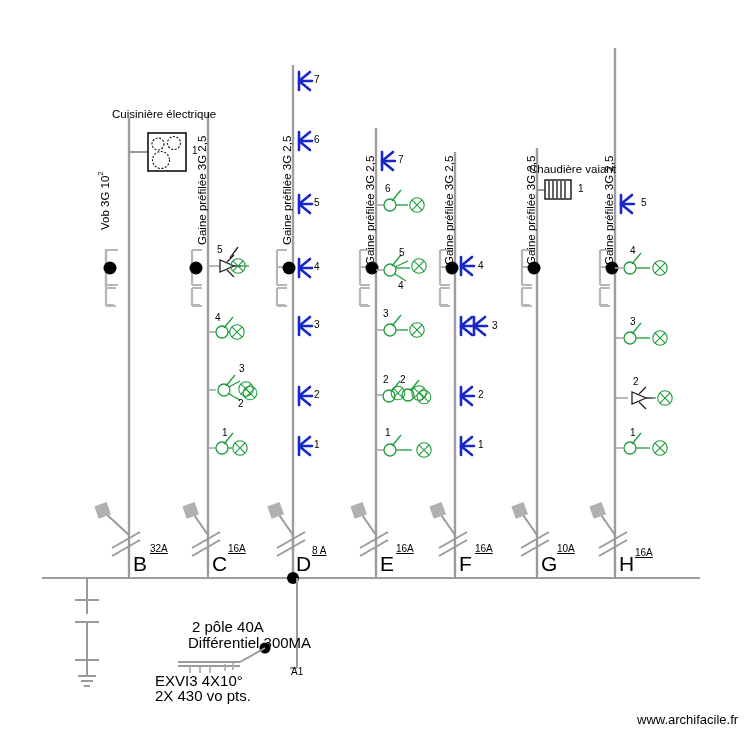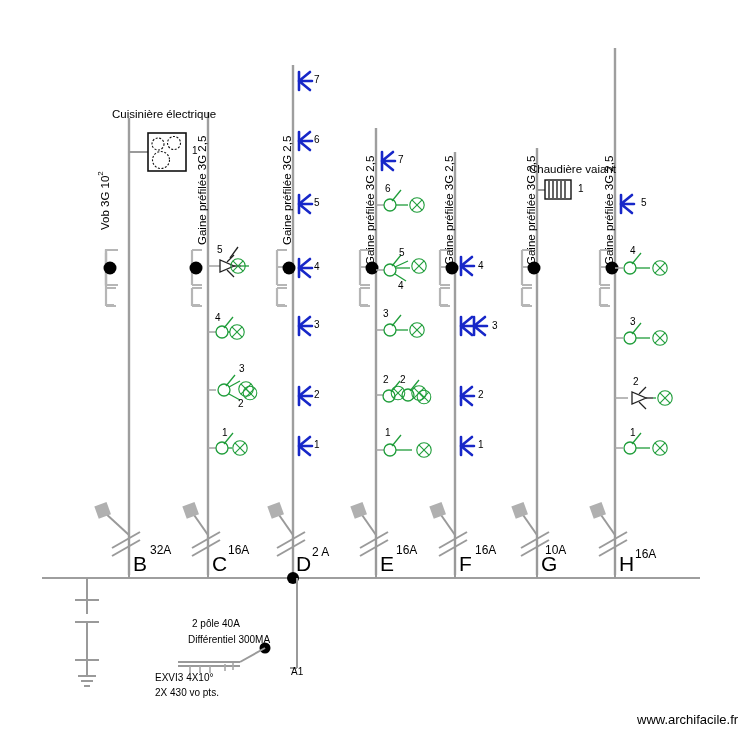--- a/index.html
+++ b/index.html
@@ -26,22 +26,22 @@
     fill: #3a3a3a;
   }
   .lbl-title {
     font-size: 11.5px;
     fill: #3a3a3a;
   }
   .num-green { font-size: 10px; fill: #1f7a1f; }
   .num-blue  { font-size: 10px; fill: #444444; }
   .num-grey  { font-size: 10px; fill: #555555; }
   .breaker-letter { font-size: 21px; fill: #1a1a1a; }
-  .amp { font-size: 12px; fill: #3a3a3a; }
-  .big-note { font-size: 10px; fill: #2b2b2b; }
+  .amp { font-size: 10px; fill: #3a3a3a; text-decoration: underline; }
+  .big-note { font-size: 15px; fill: #2b2b2b; }
   .watermark { font-size: 13px; fill: #1a1a1a; }
   .wire-grey { stroke: #9a9a9a; stroke-width: 2; fill: none; }
   .wire-grey-thin { stroke: #a8a8a8; stroke-width: 1.6; fill: none; }
   .col-line { stroke: #9e9e9e; stroke-width: 2.4; fill: none; }
   .bus { stroke: #9e9e9e; stroke-width: 2.2; fill: none; }
   .sym-green { stroke: #1f9d3a; stroke-width: 1.3; fill: none; }
   .sym-blue { stroke: #1727c8; stroke-width: 2.6; fill: none; stroke-linecap: round; }
   .sym-black { stroke: #222222; stroke-width: 1.3; fill: none; }
   .dot { fill: #000000; }
   .ebracket { stroke: #b6b6b6; stroke-width: 2.2; fill: none; }
@@ -527,24 +527,24 @@
   <div class="breaker-letter" style="position:absolute; left:133px; top:552px;">B</div>
   <div class="breaker-letter" style="position:absolute; left:212px; top:552px;">C</div>
   <div class="breaker-letter" style="position:absolute; left:296px; top:552px;">D</div>
   <div class="breaker-letter" style="position:absolute; left:380px; top:552px;">E</div>
   <div class="breaker-letter" style="position:absolute; left:459px; top:552px;">F</div>
   <div class="breaker-letter" style="position:absolute; left:541px; top:552px;">G</div>
   <div class="breaker-letter" style="position:absolute; left:619px; top:552px;">H</div>
 
   <div class="amp" style="position:absolute; left:150px; top:543px;">32A</div>
   <div class="amp" style="position:absolute; left:228px; top:543px;">16A</div>
-  <div class="amp" style="position:absolute; left:312px; top:545px;">2 A</div>
+  <div class="amp" style="position:absolute; left:312px; top:545px;">8 A</div>
   <div class="amp" style="position:absolute; left:396px; top:543px;">16A</div>
   <div class="amp" style="position:absolute; left:475px; top:543px;">16A</div>
-  <div class="amp" style="position:absolute; left:545px; top:543px;">10A</div>
+  <div class="amp" style="position:absolute; left:557px; top:543px;">10A</div>
   <div class="amp" style="position:absolute; left:635px; top:547px;">16A</div>
 
   <div class="big-note" style="position:absolute; left:192px; top:618px; white-space:nowrap;">2 pôle 40A</div>
   <div class="big-note" style="position:absolute; left:188px; top:634px; white-space:nowrap;">Différentiel 300MA</div>
   <div class="big-note" style="position:absolute; left:155px; top:672px; white-space:nowrap;">EXVI3 4X10°</div>
   <div class="big-note" style="position:absolute; left:155px; top:687px; white-space:nowrap;">2X 430 vo pts.</div>
   <div class="num-grey" style="position:absolute; left:291px; top:666px;">A1</div>
 
   <div class="watermark" style="position:absolute; left:637px; top:712px; white-space:nowrap;">www.archifacile.fr</div>
 

